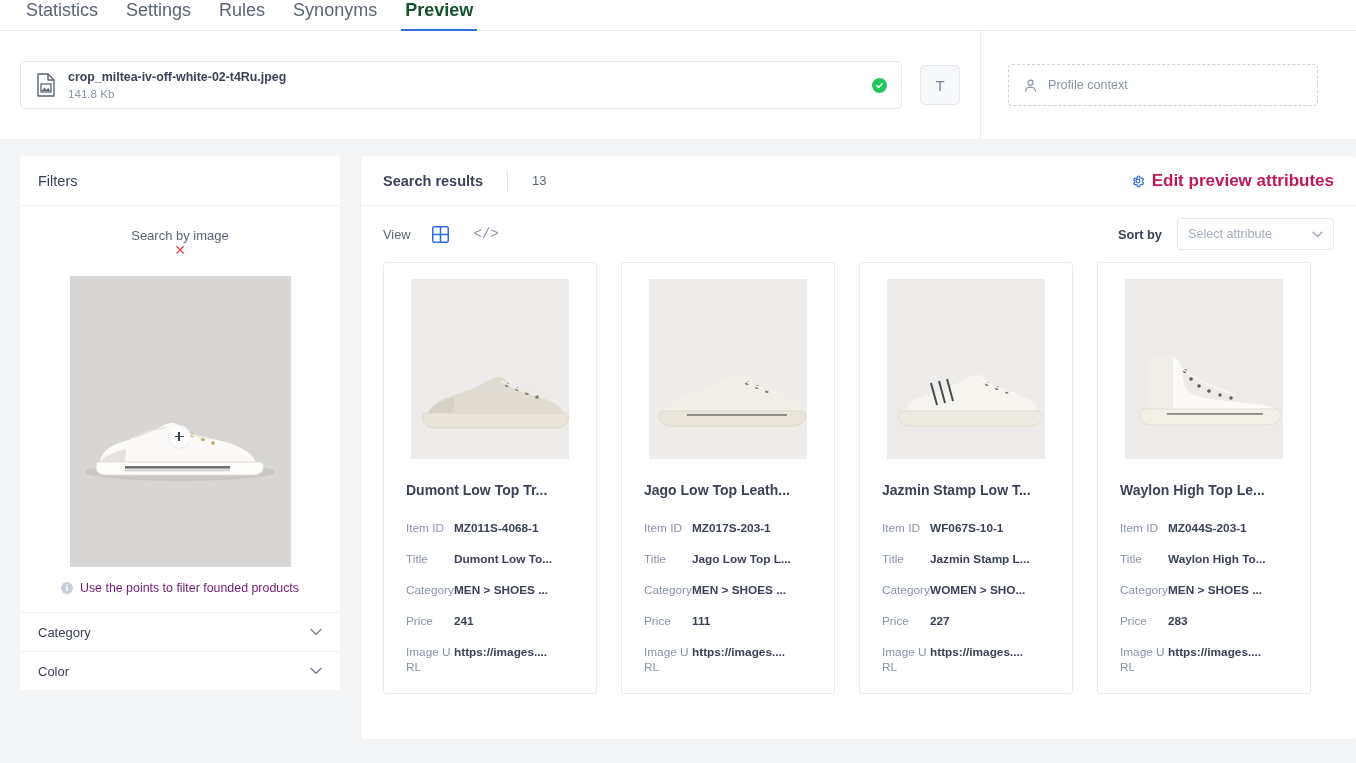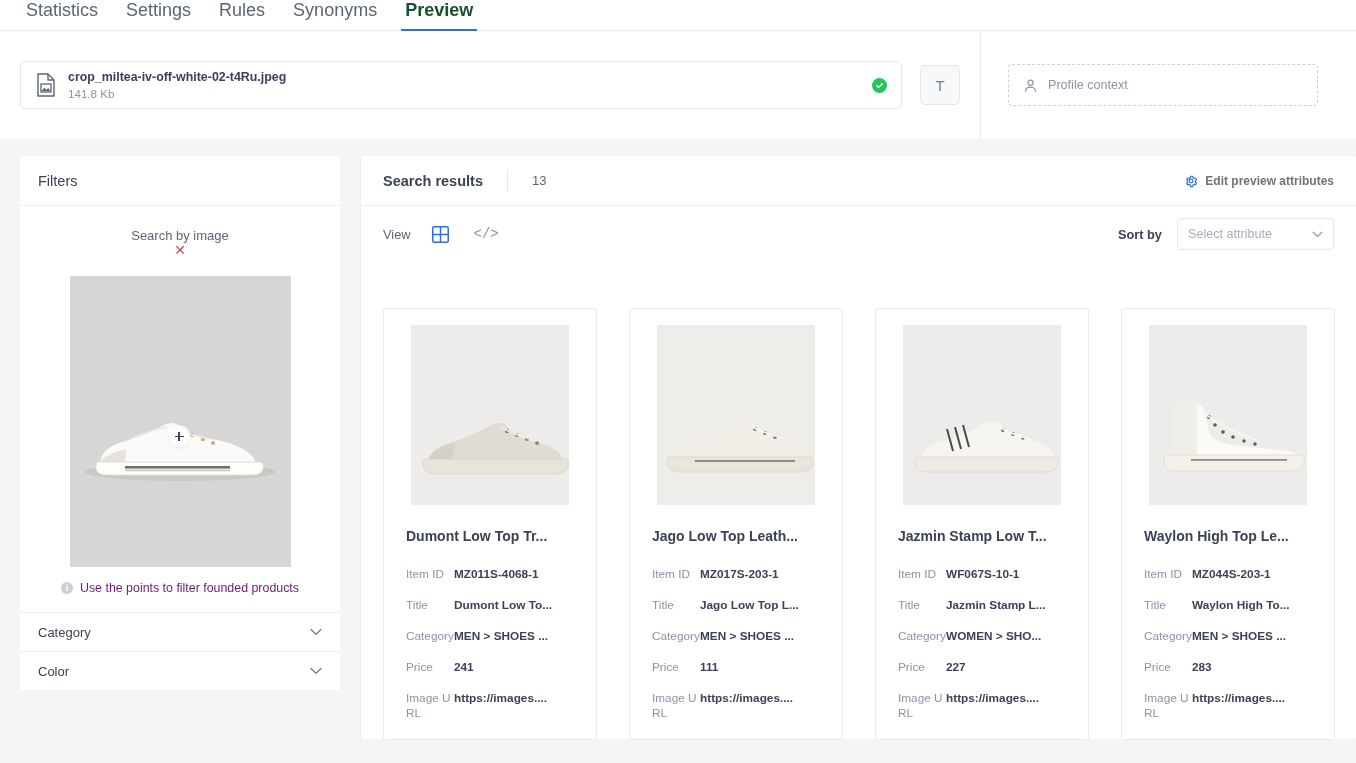--- a/index.html
+++ b/index.html
@@ -158,21 +158,21 @@
   .results-head {
     height: 50px; display: flex; align-items: center;
     padding: 0 22px;
     border-bottom: 1px solid #edeff3;
   }
   .res-title { font-size: 14.5px; font-weight: 700; color: #3c4257; }
   .res-sep { width: 1px; height: 22px; background: #e4e7ec; margin: 0 24px; }
   .res-count { font-size: 13px; color: #5c6574; }
   .edit-attrs {
     margin-left: auto; display: flex; align-items: center; gap: 7px;
-    color: #737373; font-size: 12px; font-weight: 600; cursor: pointer;
+    color: #be185d; font-size: 17px; font-weight: 600; cursor: pointer;
   }
   .toolbar {
     height: 56px; display: flex; align-items: center; padding: 0 22px;
   }
   .tb-label { font-size: 12.8px; color: #5c6574; }
   .view-icon {
     margin-left: 21px; cursor: pointer;
     display: flex; align-items: center; justify-content: center;
   }
   .code-icon {
@@ -184,21 +184,21 @@
   .sort-label { font-size: 12.8px; font-weight: 700; color: #3c4257; }
   .select {
     width: 157px; height: 32px;
     border: 1px solid #e4e7ec; border-radius: 4px;
     display: flex; align-items: center; padding: 0 10px;
     cursor: pointer; background: #fff;
   }
   .select span.ph { font-size: 12.6px; color: #a6adbb; flex: 1 1 auto; }
 
   
-  .cards { display: flex; padding: 0 22px; gap: 32px; margin-top: 46px; }
+  .cards { display: flex; padding: 0 22px; gap: 24px; }
   .card {
     width: 214px; flex: 0 0 214px;
     border: 1px solid #e9ebf0; border-radius: 3px;
     background: #fff; overflow: hidden;
   }
   .card-img {
     height: 180px; margin: 16px 16px 0 16px;
     position: relative; overflow: hidden;
     display: flex; align-items: flex-end; justify-content: center;
   }

